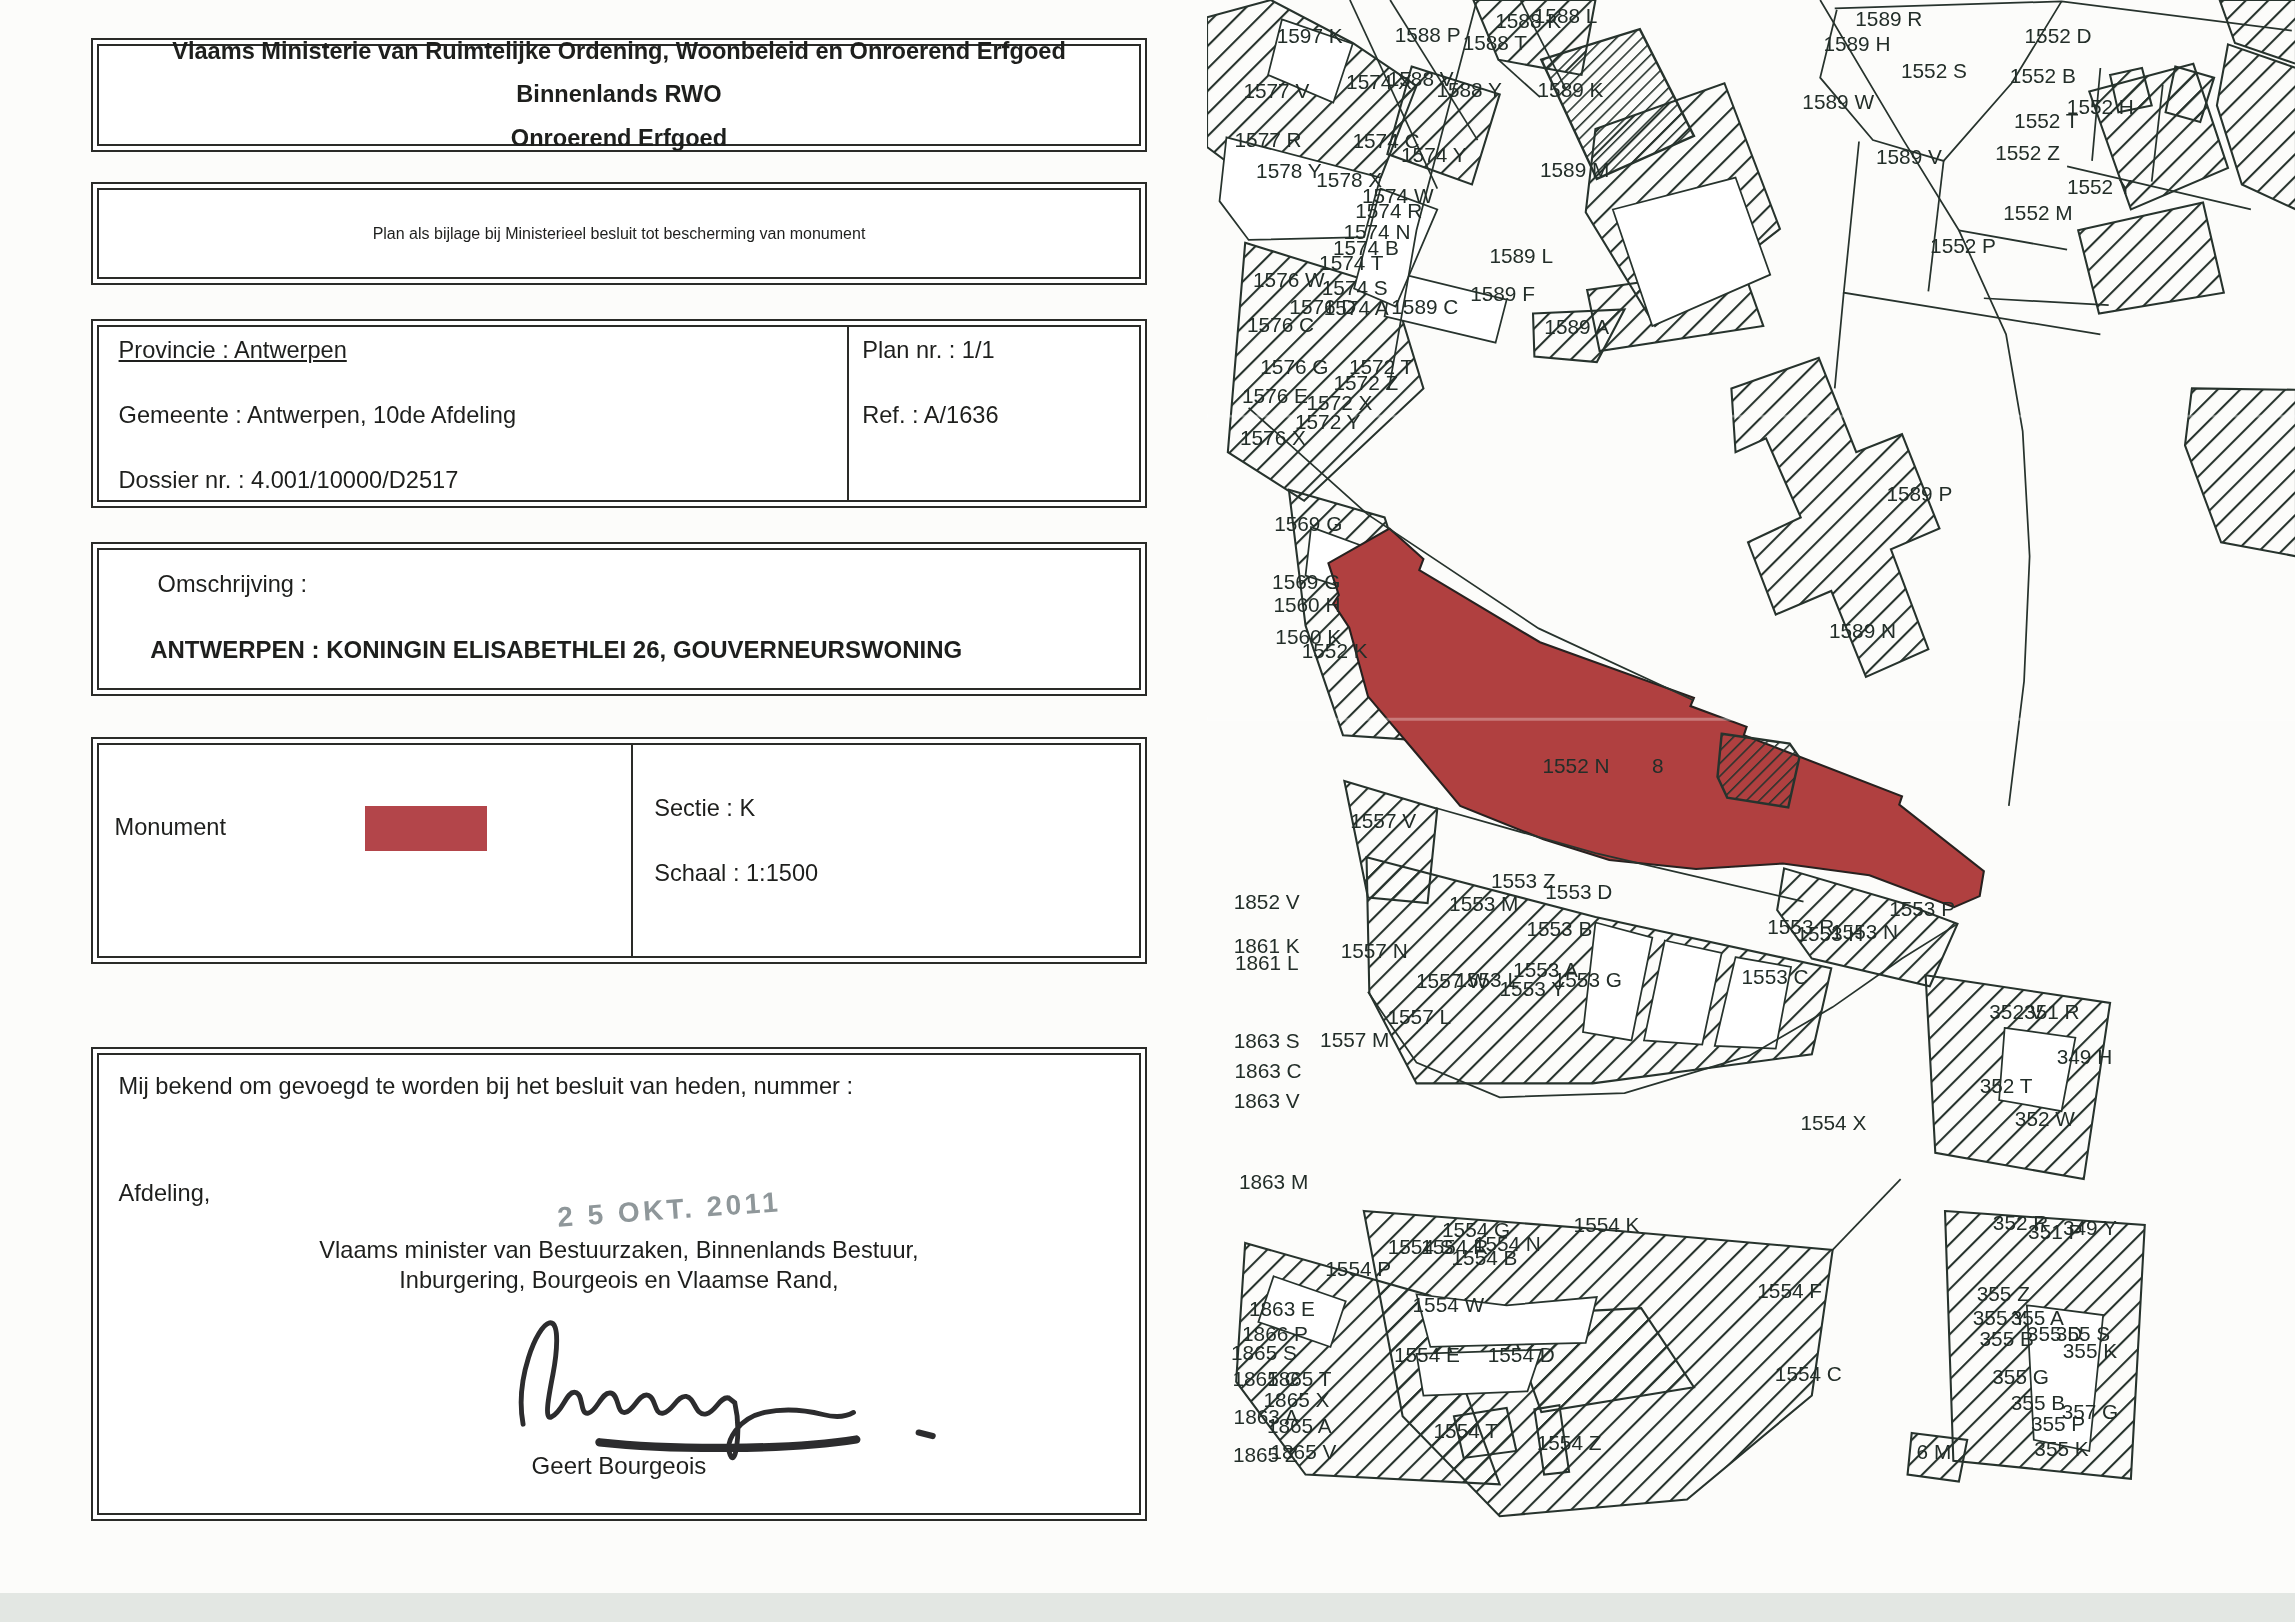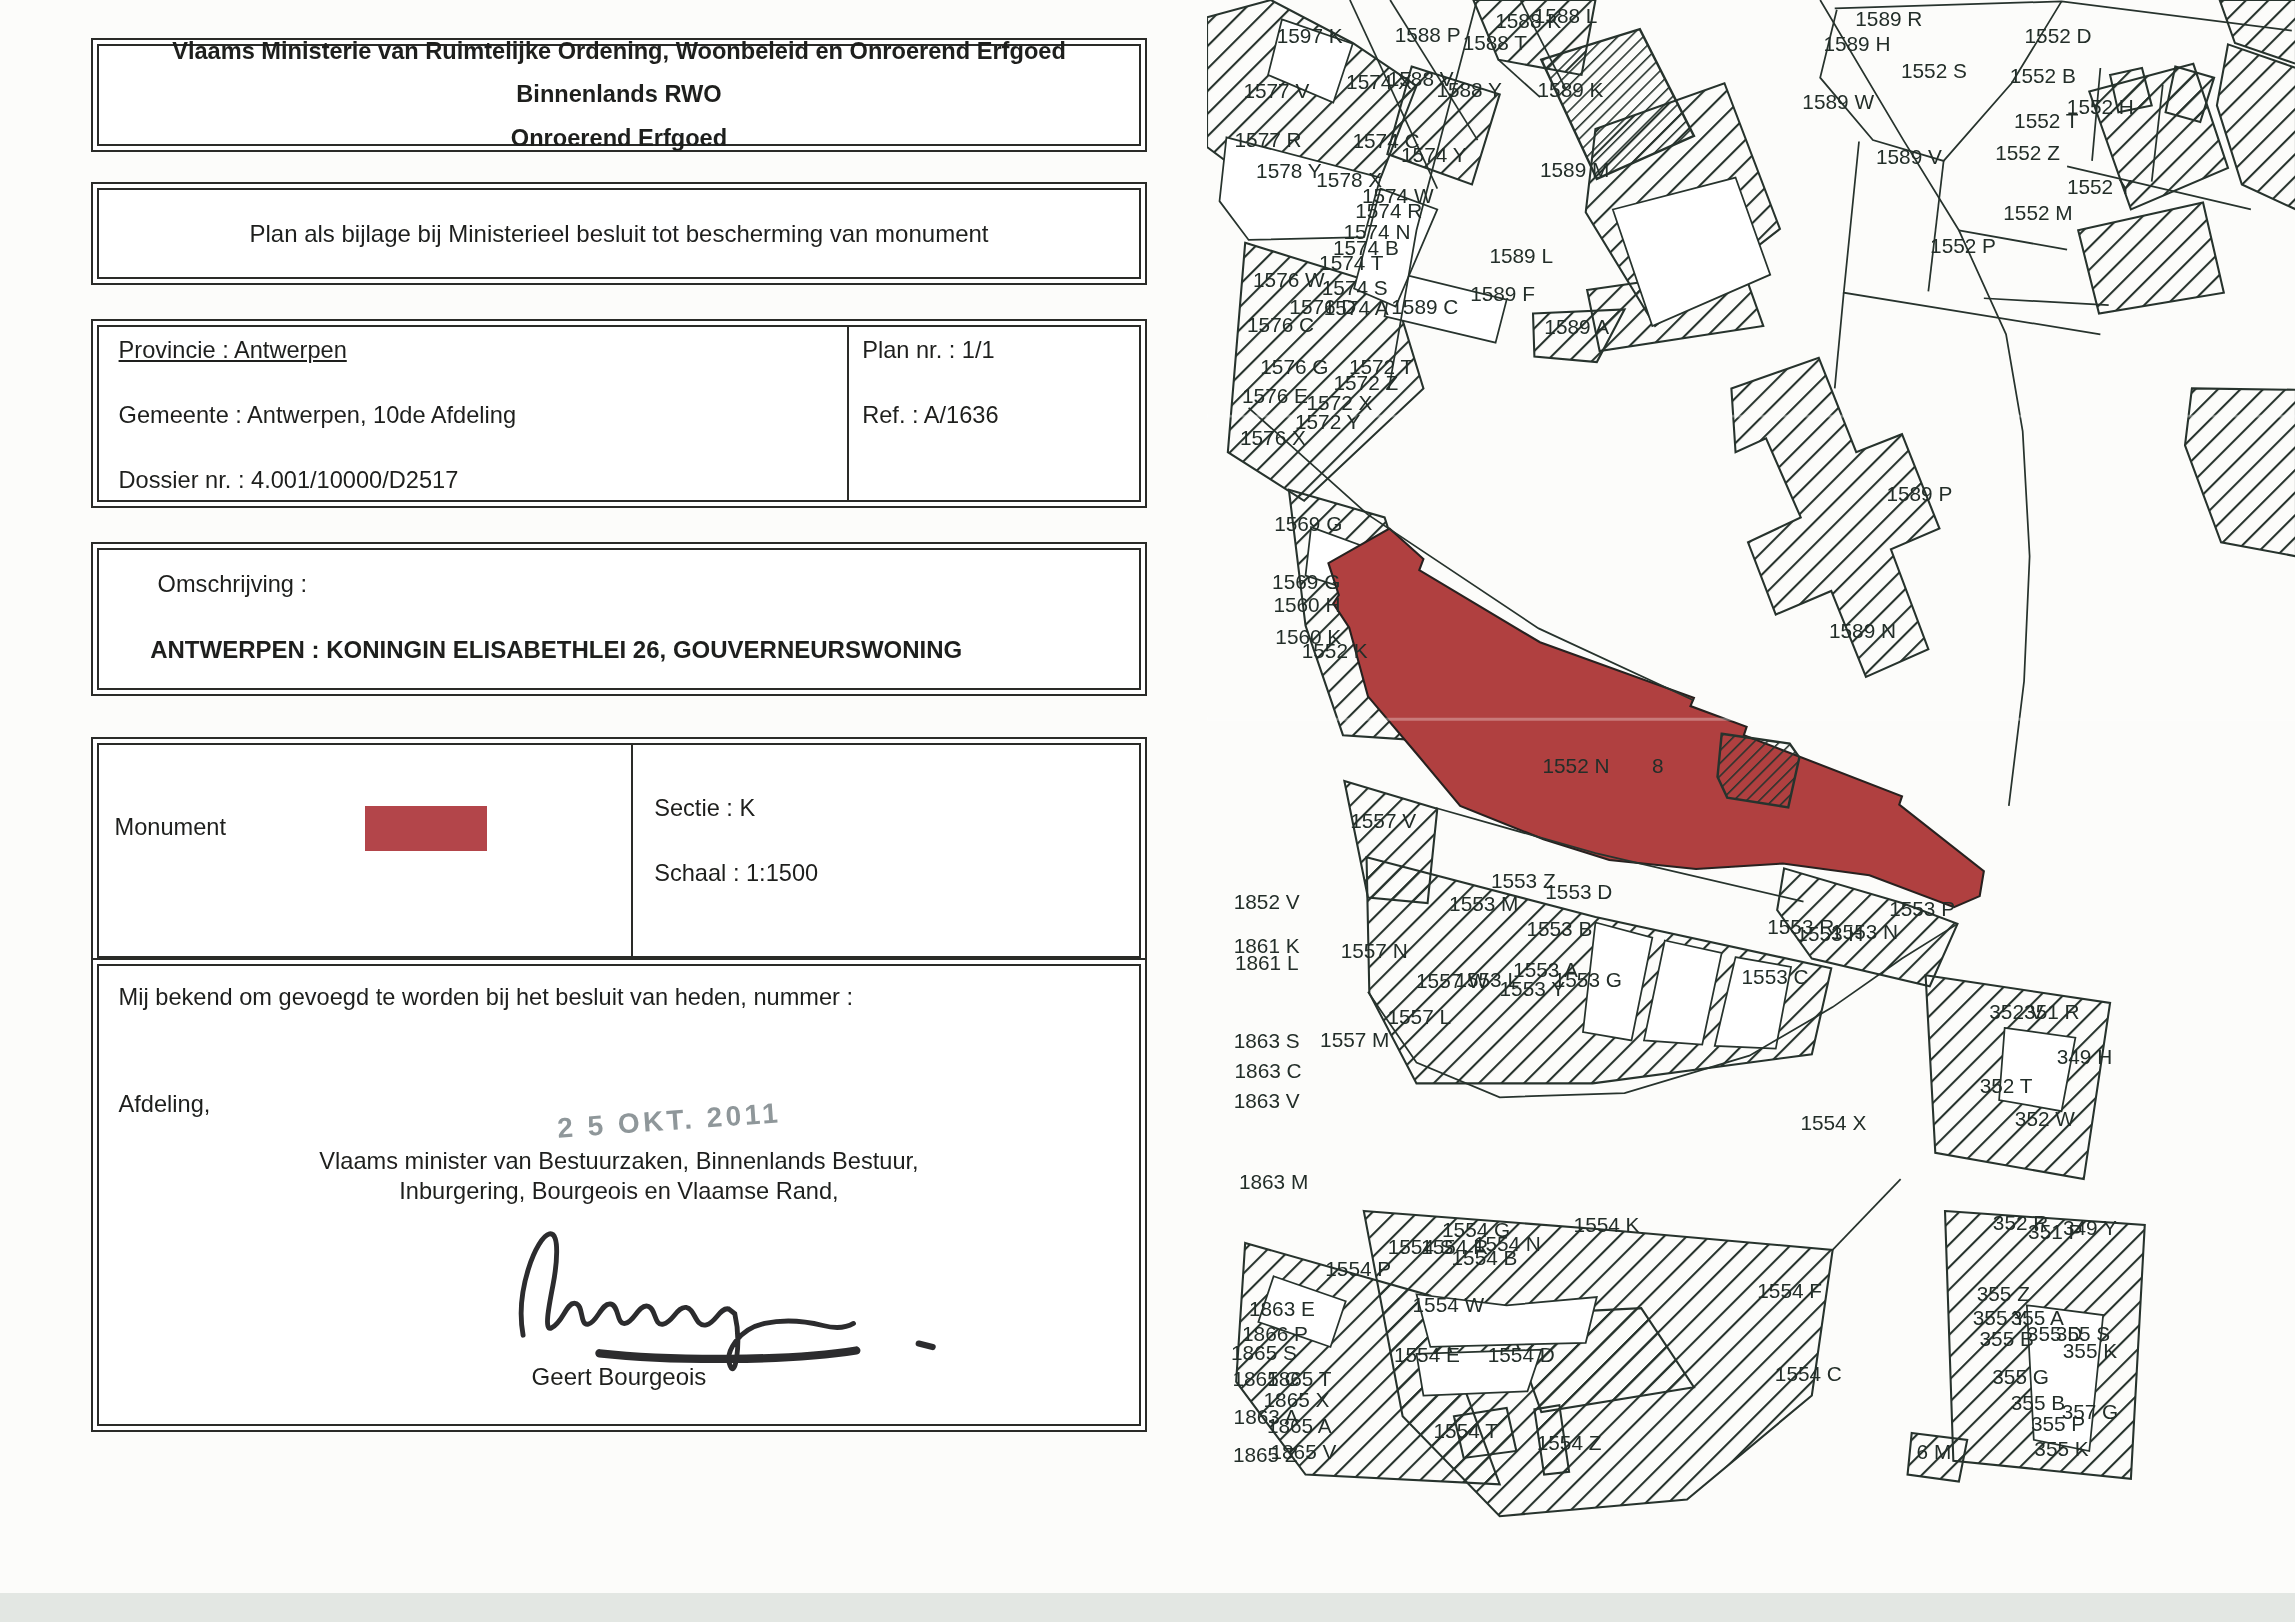--- a/index.html
+++ b/index.html
@@ -7,26 +7,26 @@
   .page{position:relative;width:2295px;height:1623px;background:#fcfcfa;overflow:hidden;color:#1e1f1d;}
 
   
   .box{position:absolute;left:91px;width:1056px;border:2.8px solid #2a2b28;background:#fff;padding:4.2px;box-sizing:border-box;}
   .bi{position:relative;border:2.1px solid #2a2b28;width:100%;height:100%;box-sizing:border-box;}
   .b1{top:38px;height:114px;}
   .b2{top:182px;height:103px;}
   .b3{top:319px;height:189px;}
   .b4{top:542px;height:154px;}
   .b5{top:737px;height:227px;}
-  .b6{top:958px;height:474px;}
+  .b6{top:1047px;height:474px;}
 
   .hdr{display:flex;flex-direction:column;justify-content:center;align-items:center;gap:14px;}
   .hdr div{font-weight:bold;font-size:23.6px;line-height:1.25;}
   .b2 .bi{display:flex;align-items:center;justify-content:center;}
-  .b2 .bi div{font-size:24px;}
+  .b2 .bi div{font-size:16px;}
 
   .cell{position:absolute;font-size:23.6px;white-space:nowrap;}
   .vdiv{position:absolute;top:0;bottom:0;width:2.1px;background:#2a2b28;}
 
   .omsval{font-weight:bold;font-size:24px;}
 
   .swatch{position:absolute;width:122px;height:45px;}
 
   .stamp{position:absolute;font-size:28px;font-weight:bold;color:#8f979a;letter-spacing:3.5px;transform:rotate(-4deg);white-space:nowrap;}
   .centerline{position:absolute;left:0;width:100%;text-align:center;font-size:23.6px;}

